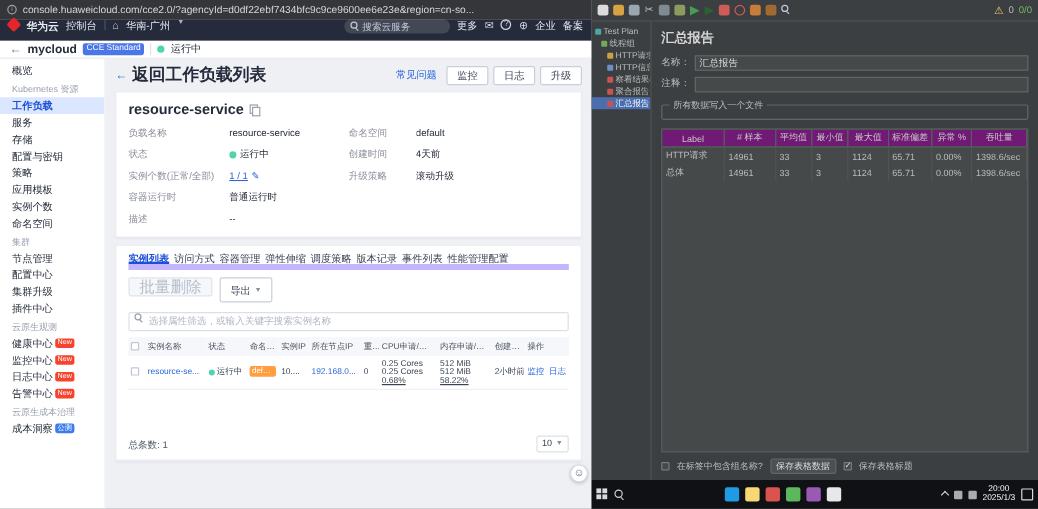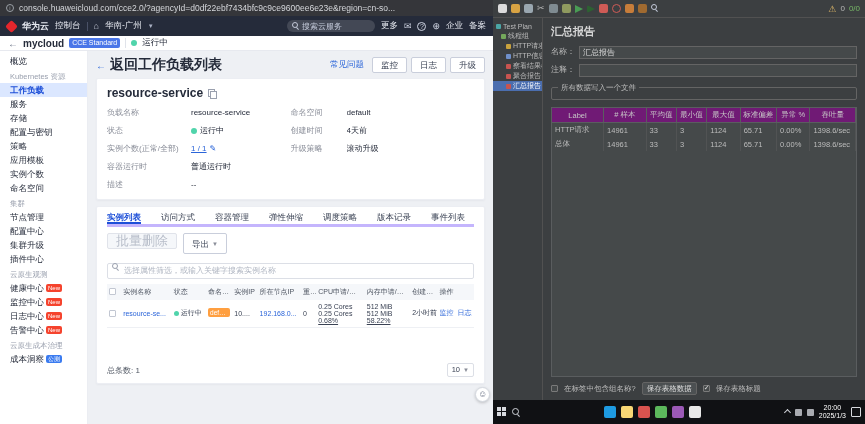--- a/index.html
+++ b/index.html
@@ -6,21 +6,21 @@
   html,body { width:865px; height:424px; overflow:hidden; }
   body { font-family:"Liberation Sans",sans-serif; background:#1e1e1e; }
   .stage { position:relative; width:865px; height:424px; overflow:hidden; }
 
   
   .browser { position:absolute; left:0; top:0; width:493px; height:424px; background:#fff; display:flex; flex-direction:column; }
   .urlbar { height:16px; background:#35363a; display:flex; align-items:center; padding:0 6px; gap:5px; flex:none; }
   .info-ic { width:8px; height:8px; border:1px solid #9aa0a6; border-radius:50%; color:#9aa0a6; font-size:6px; line-height:6px; text-align:center; flex:none; }
   .url-text { color:#d5d7db; font-size:8.5px; white-space:nowrap; overflow:hidden; text-overflow:ellipsis; }
 
-  .hw-header { height:18px; background:#252b3a; display:flex; align-items:center; padding:10px 7px; gap:6px; color:#e6e9f0; font-size:8.5px; flex:none; }
+  .hw-header { height:18px; background:#252b3a; display:flex; padding:0 7px; gap:6px; color:#e6e9f0; font-size:8.5px; flex:none; }
   .hw-logo { width:9px; height:9px; background:#e4262c; border-radius:2px; transform:rotate(45deg); flex:none; }
   .hw-brand { font-weight:bold; font-size:9px; }
   .hw-sep { width:1px; height:9px; background:#4a5167; }
   .home-g { font-size:9px; color:#cfd4e2; }
   .caret { font-size:6px; color:#aab1c4; }
   .hw-spacer { flex:1; }
   .hw-search { width:88px; height:12px; background:rgba(255,255,255,.14); border-radius:7px; display:flex; align-items:center; gap:3px; padding:0 5px; color:#c3c9d9; font-size:8px; }
   .mag { width:7px; height:8px; position:relative; display:inline-block; flex:none; }
   .mag::before { content:""; position:absolute; width:4px; height:4px; border:1px solid #c3c9d9; border-radius:50%; left:0; top:0; }
   .mag::after { content:""; position:absolute; width:3px; height:1px; background:#c3c9d9; transform:rotate(45deg); left:4px; top:6px; }
@@ -59,21 +59,21 @@
   .copy-ic::before { left:0; top:0; } .copy-ic::after { left:2px; top:2px; }
   .info-grid { display:grid; grid-template-columns:1fr 1fr; row-gap:7px; }
   .f { display:flex; align-items:center; overflow:hidden; }
   .fl { width:84px; flex:none; font-size:8px; color:#8a8e99; white-space:nowrap; overflow:hidden; }
   .f.c2 .fl { width:56px; }
   .fv { font-size:8px; color:#252b3a; display:flex; align-items:center; gap:3px; white-space:nowrap; overflow:hidden; }
   .link { color:#2b65d9; }
   .pencil { color:#2b65d9; font-size:8px; }
 
   .card2 { margin-top:6px; flex:1; padding:0 10px 6px; display:flex; flex-direction:column; overflow:hidden; }
-  .tabs { display:flex; gap:20px; border-bottom:3px solid #c4b5fd; height:20px; flex:none; overflow:hidden; }
+  .tabs { display:flex; gap:4px; border-bottom:5px solid #c4b5fd; height:20px; flex:none; overflow:hidden; }
   .tab { font-size:8.5px; color:#3a4254; line-height:20px; white-space:nowrap; }
   .tab.active { color:#1d4fd8; font-weight:bold; border-bottom:2px solid #1d4fd8; }
   .tbtns { display:flex; gap:6px; margin-top:6px; flex:none; }
   .btn-dis { height:16px; line-height:14px; padding:0 8px; border:1px solid #e0e3ea; background:#f5f7fa; border-radius:2px; font-size:13px; color:#b7bdc9; }
   .btn-exp { height:21px; line-height:14px; padding:0 8px; border:1px solid #c9cedb; background:#fff; border-radius:2px; font-size:8.5px; color:#3a4254; display:flex; align-items:center; gap:3px; }
   .searchrow { margin-top:5px; position:relative; flex:none; }
   .searchrow .mag2 { position:absolute; left:5px; top:4px; width:7px; height:8px; }
   .mag2::before { content:""; position:absolute; width:4px; height:4px; border:1px solid #9aa0ae; border-radius:50%; left:0; top:0; }
   .mag2::after { content:""; position:absolute; width:3px; height:1px; background:#9aa0ae; transform:rotate(45deg); left:4px; top:6px; }
   .searchrow input { width:100%; height:16px; border:1px solid #dcdfe6; border-radius:2px; padding:0 4px 0 16px; font-size:8px; color:#3a4254; outline:none; background:#fff; }

